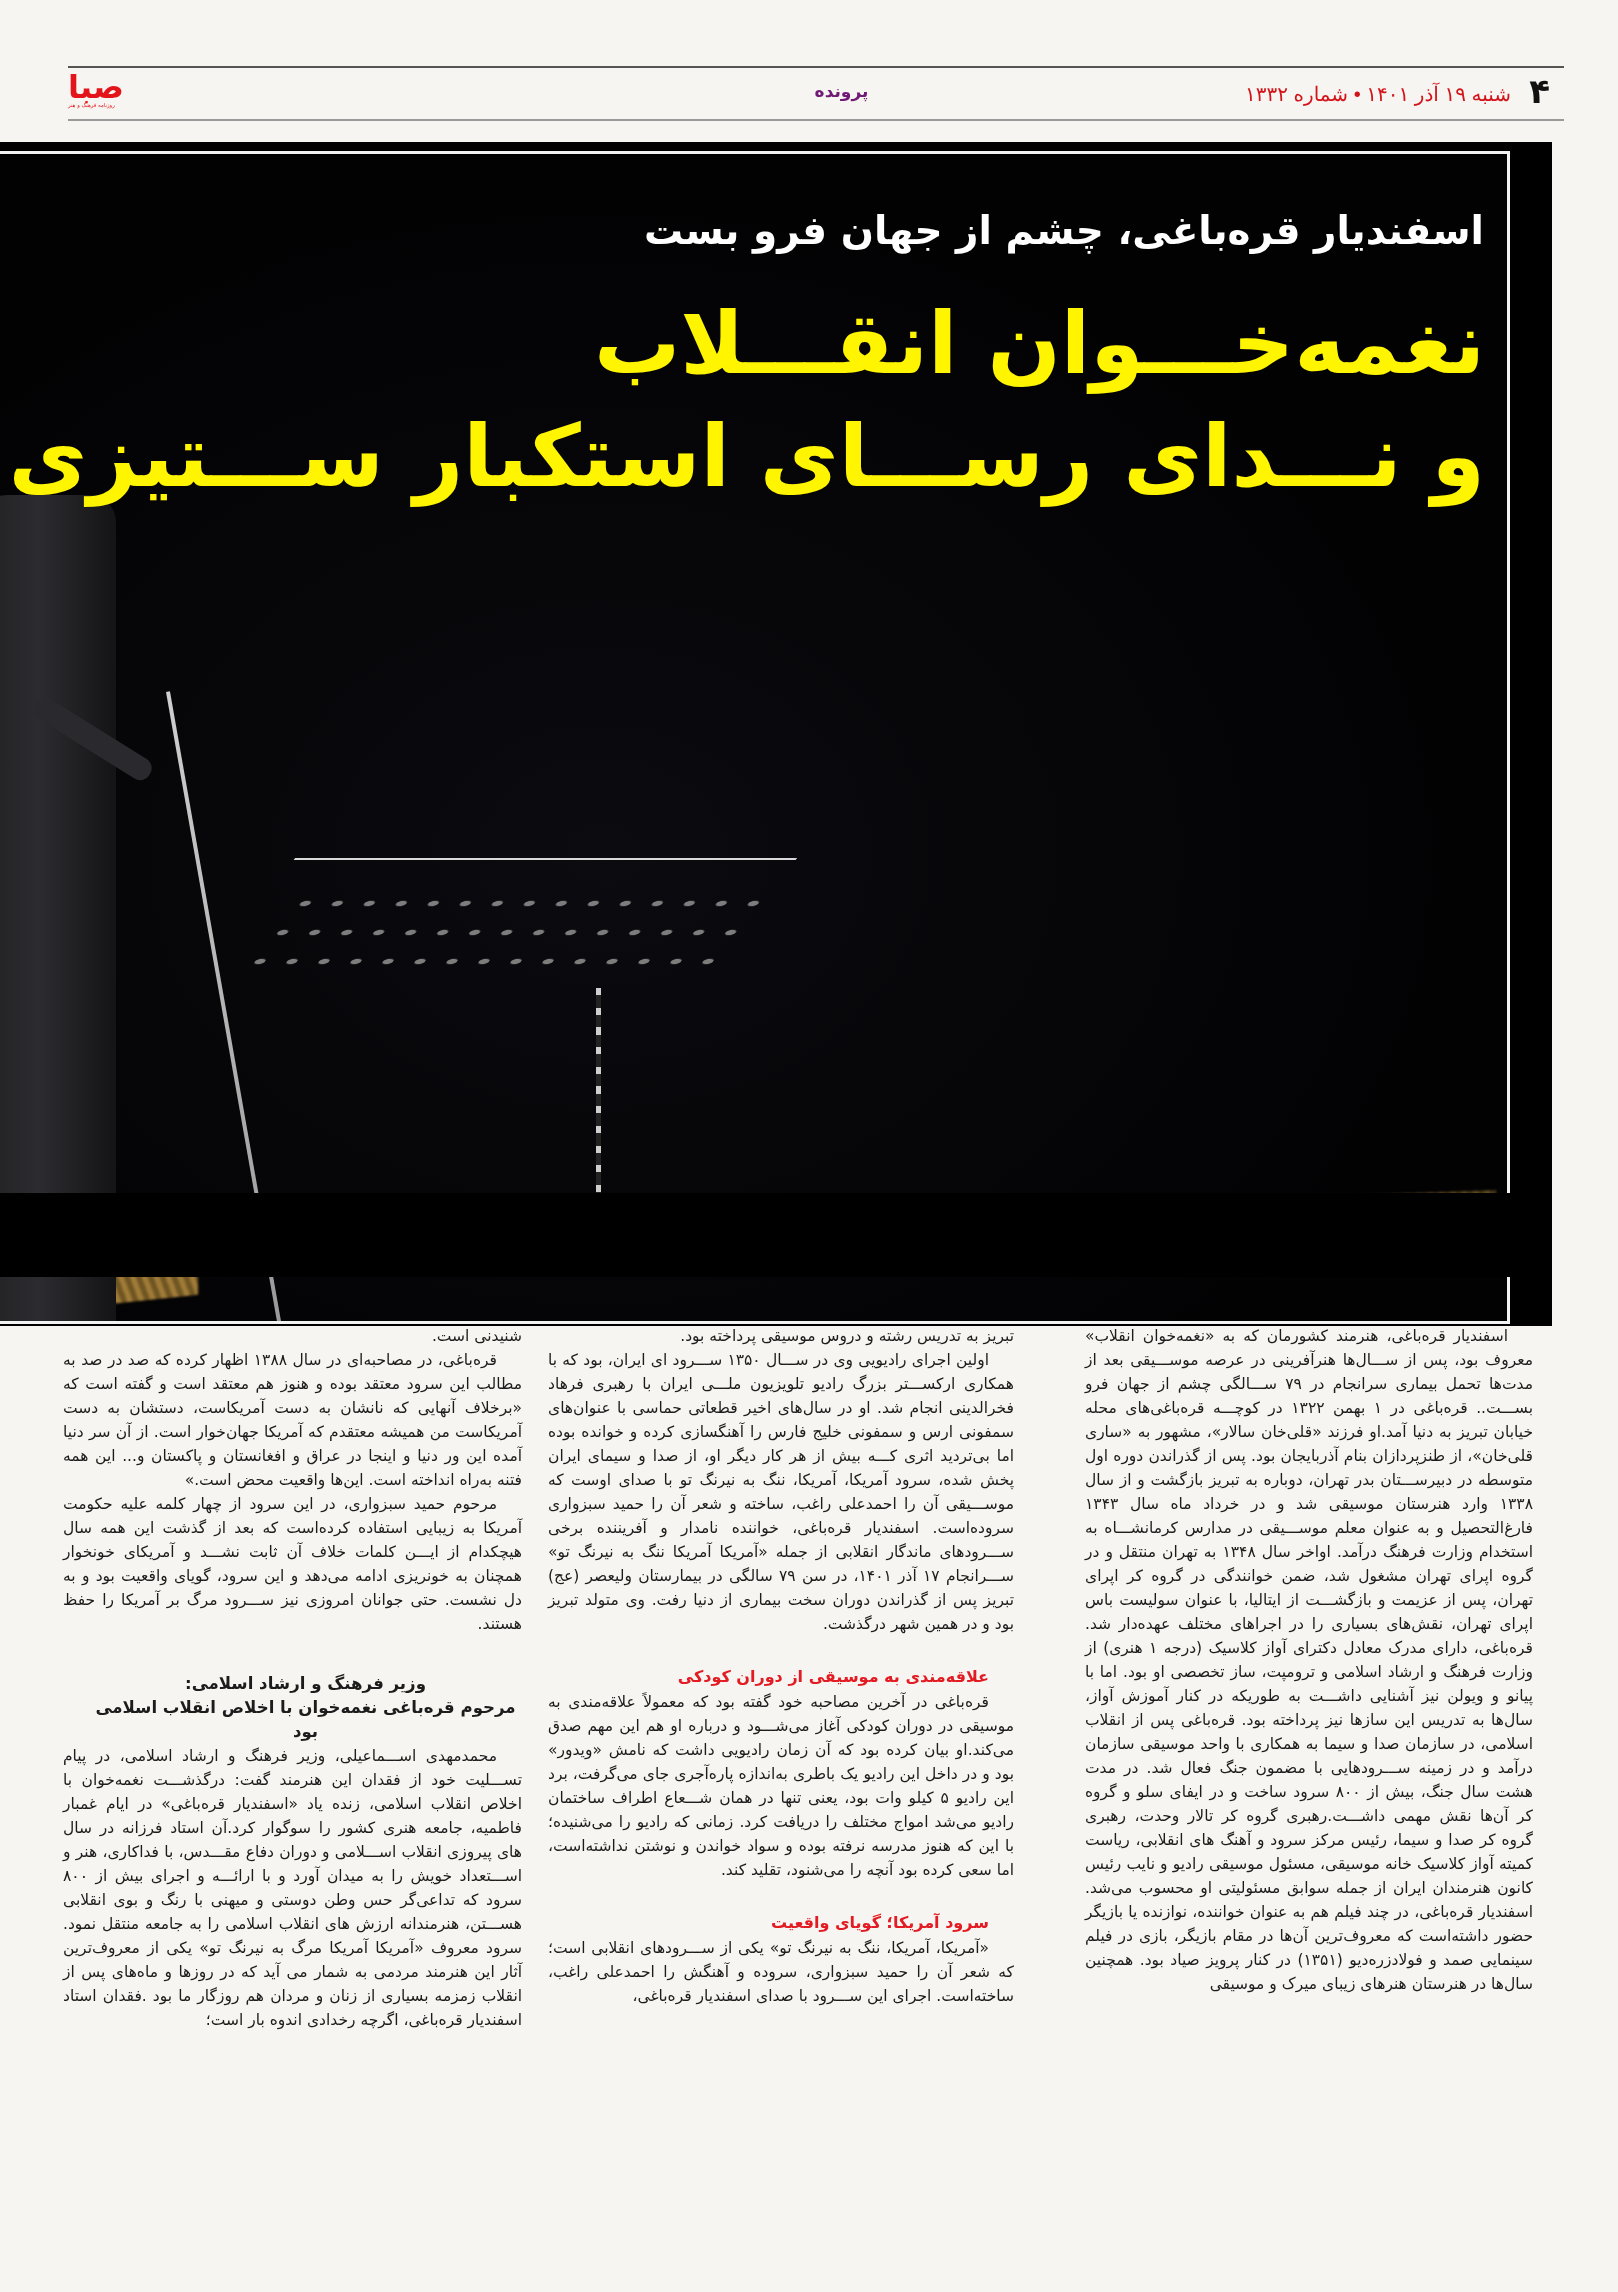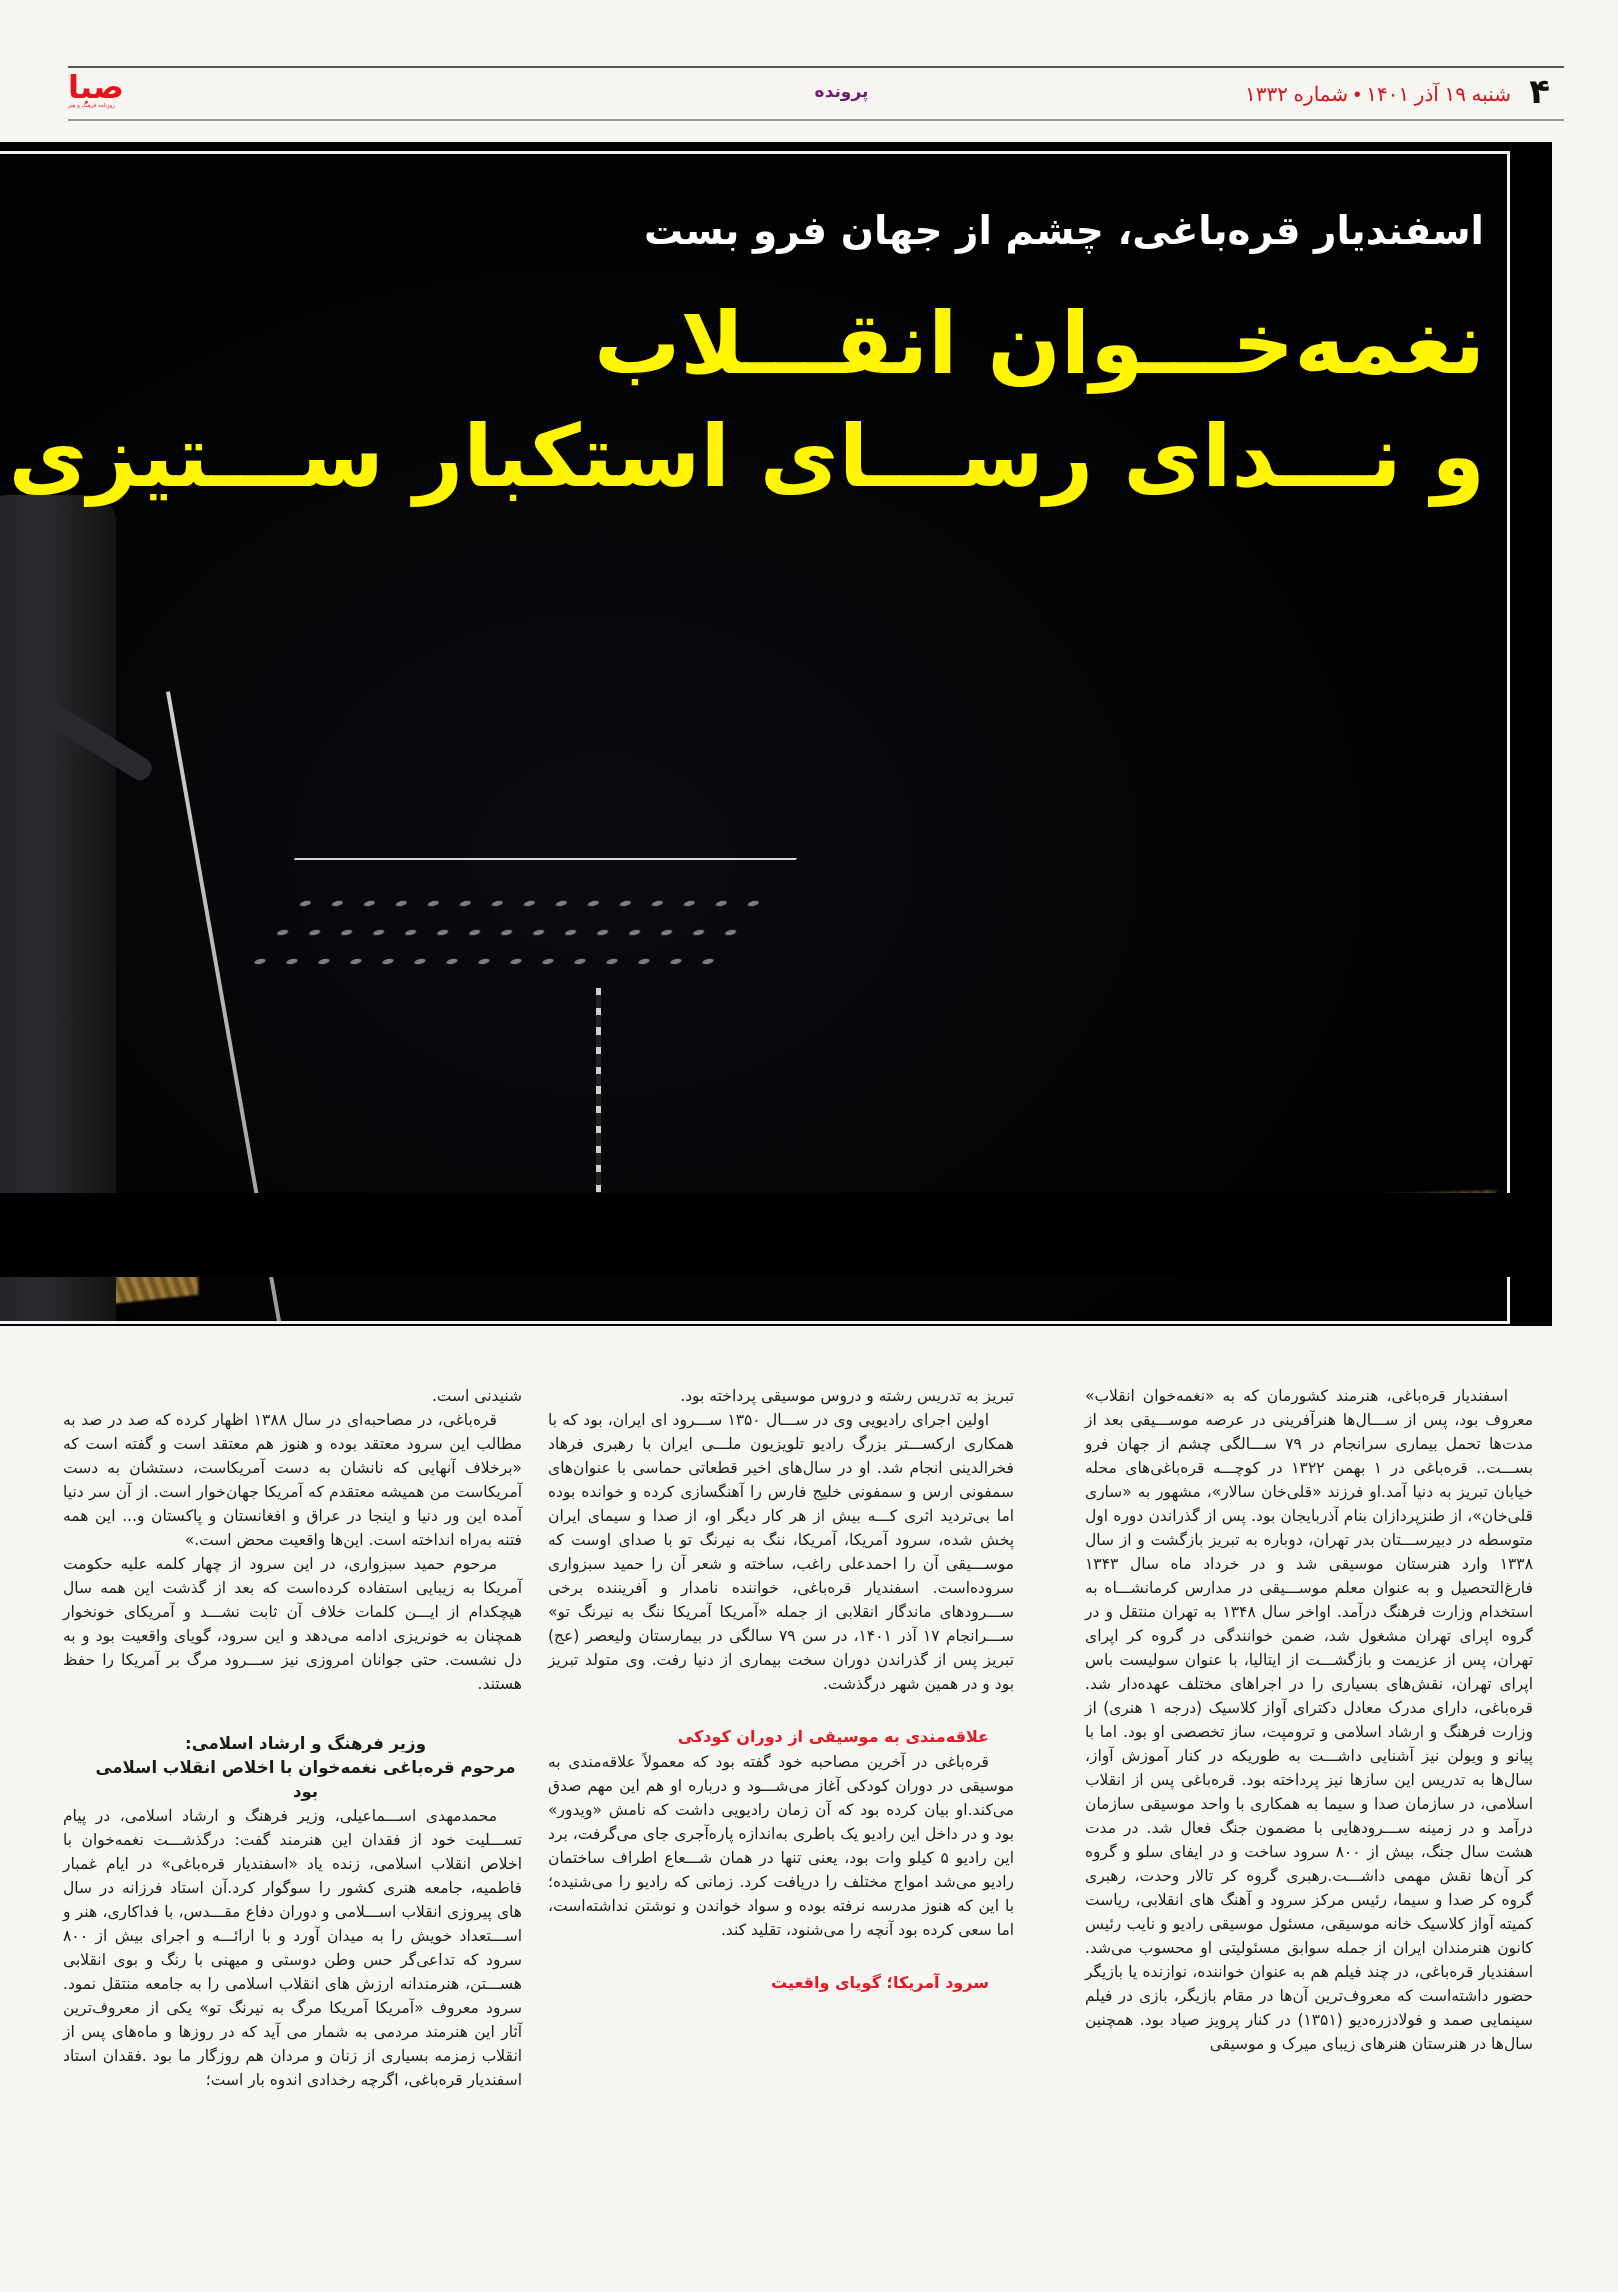--- a/index.html
+++ b/index.html
@@ -91,21 +91,21 @@
     font-family: "DejaVu Sans", sans-serif; font-weight: bold; font-size: 39px; color: #ffffff;
     letter-spacing: -0.9px; white-space: nowrap;
   }
   .headline {
     position: absolute; right: 133px; top: 287px; direction: rtl; text-align: right;
     font-family: "DejaVu Sans", sans-serif; font-weight: bold; font-size: 86px; line-height: 113px;
     color: #fff500; letter-spacing: -2.7px; white-space: nowrap;
   }
   
   .col {
-    position: absolute; top: 1384px; direction: rtl; text-align: justify;
+    position: absolute; top: 1324px; direction: rtl; text-align: justify;
     font-family: "DejaVu Sans", sans-serif; font-size: 15.5px; line-height: 24px;
     color: #1c1c1c;
   }
   .col p { margin: 0; text-indent: 25px; }
   .col p.noindent { text-indent: 0; }
   .col-right { left: 1085px; width: 448px; }
   .col-mid { left: 548px; width: 466px; }
   .col-left { left: 63px; width: 459px; }
   .subhead-red {
     color: #e31b23; font-weight: bold; font-size: 16px; line-height: 27px;
@@ -160,20 +160,21 @@
 </div>
 
 <div class="col col-mid">
   <p class="noindent">تبریز به تدریس رشته و دروس موسیقی پرداخته بود.</p>
   <p>اولین اجرای رادیویی وی در ســـال ۱۳۵۰ ســـرود ای ایران، بود که با همکاری ارکســـتر بزرگ رادیو تلویزیون ملـــی ایران با رهبری فرهاد فخرالدینی انجام شد. او در سال‌های اخیر قطعاتی حماسی با عنوان‌های سمفونی ارس و سمفونی خلیج فارس را آهنگسازی کرده و خوانده بوده اما بی‌تردید اثری کـــه بیش از هر کار دیگر او، از صدا و سیمای ایران پخش شده، سرود آمریکا، آمریکا، ننگ به نیرنگ تو با صدای اوست که موســـیقی آن را احمدعلی راغب، ساخته و شعر آن را حمید سبزواری سروده‌است. اسفندیار قره‌باغی، خواننده نامدار و آفریننده برخی ســـرودهای ماندگار انقلابی از جمله «آمریکا آمریکا ننگ به نیرنگ تو» ســـرانجام ۱۷ آذر ۱۴۰۱، در سن ۷۹ سالگی در بیمارستان ولیعصر (عج) تبریز پس از گذراندن دوران سخت بیماری از دنیا رفت. وی متولد تبریز بود و در همین شهر درگذشت.</p>
   <div class="gap"></div>
   <p class="subhead-red">علاقه‌مندی به موسیقی از دوران کودکی</p>
   <p>قره‌باغی در آخرین مصاحبه خود گفته بود که معمولاً علاقه‌مندی به موسیقی در دوران کودکی آغاز می‌شـــود و درباره او هم این مهم صدق می‌کند.او بیان کرده بود که آن زمان رادیویی داشت که نامش «ویدور» بود و در داخل این رادیو یک باطری به‌اندازه پاره‌آجری جای می‌گرفت، برد این رادیو ۵ کیلو وات بود، یعنی تنها در همان شـــعاع اطراف ساختمان رادیو می‌شد امواج مختلف را دریافت کرد. زمانی که رادیو را می‌شنیده؛ با این که هنوز مدرسه نرفته بوده و سواد خواندن و نوشتن نداشته‌است، اما سعی کرده بود آنچه را می‌شنود، تقلید کند.</p>
   <div class="gap"></div>
   <p class="subhead-red">سرود آمریکا؛ گویای واقعیت</p>
+  <p>«آمریکا، آمریکا، ننگ به نیرنگ تو» یکی از ســـرودهای انقلابی است؛ که شعر آن را حمید سبزواری، سروده و آهنگش را احمدعلی راغب، ساخته‌است. اجرای این ســـرود با صدای اسفندیار قره‌باغی،</p>
 </div>
 
 <div class="col col-left">
   <p class="noindent">شنیدنی است.</p>
   <p>قره‌باغی، در مصاحبه‌ای در سال ۱۳۸۸ اظهار کرده که صد در صد به مطالب این سرود معتقد بوده و هنوز هم معتقد است و گفته است که «برخلاف آنهایی که نانشان به دست آمریکاست، دستشان به دست آمریکاست من همیشه معتقدم که آمریکا جهان‌خوار است. از آن سر دنیا آمده این ور دنیا و اینجا در عراق و افغانستان و پاکستان و... این همه فتنه به‌راه انداخته است. این‌ها واقعیت محض است.»</p>
   <p>مرحوم حمید سبزواری، در این سرود از چهار کلمه علیه حکومت آمریکا به زیبایی استفاده کرده‌است که بعد از گذشت این همه سال هیچکدام از ایـــن کلمات خلاف آن ثابت نشـــد و آمریکای خونخوار همچنان به خونریزی ادامه می‌دهد و این سرود، گویای واقعیت بود و به دل نشست. حتی جوانان امروزی نیز ســـرود مرگ بر آمریکا را حفظ هستند.</p>
   <div class="subhead-black">
     <div>وزیر فرهنگ و ارشاد اسلامی:</div>
     <div>مرحوم قره‌باغی نغمه‌خوان با اخلاص انقلاب اسلامی بود</div>
   </div>

